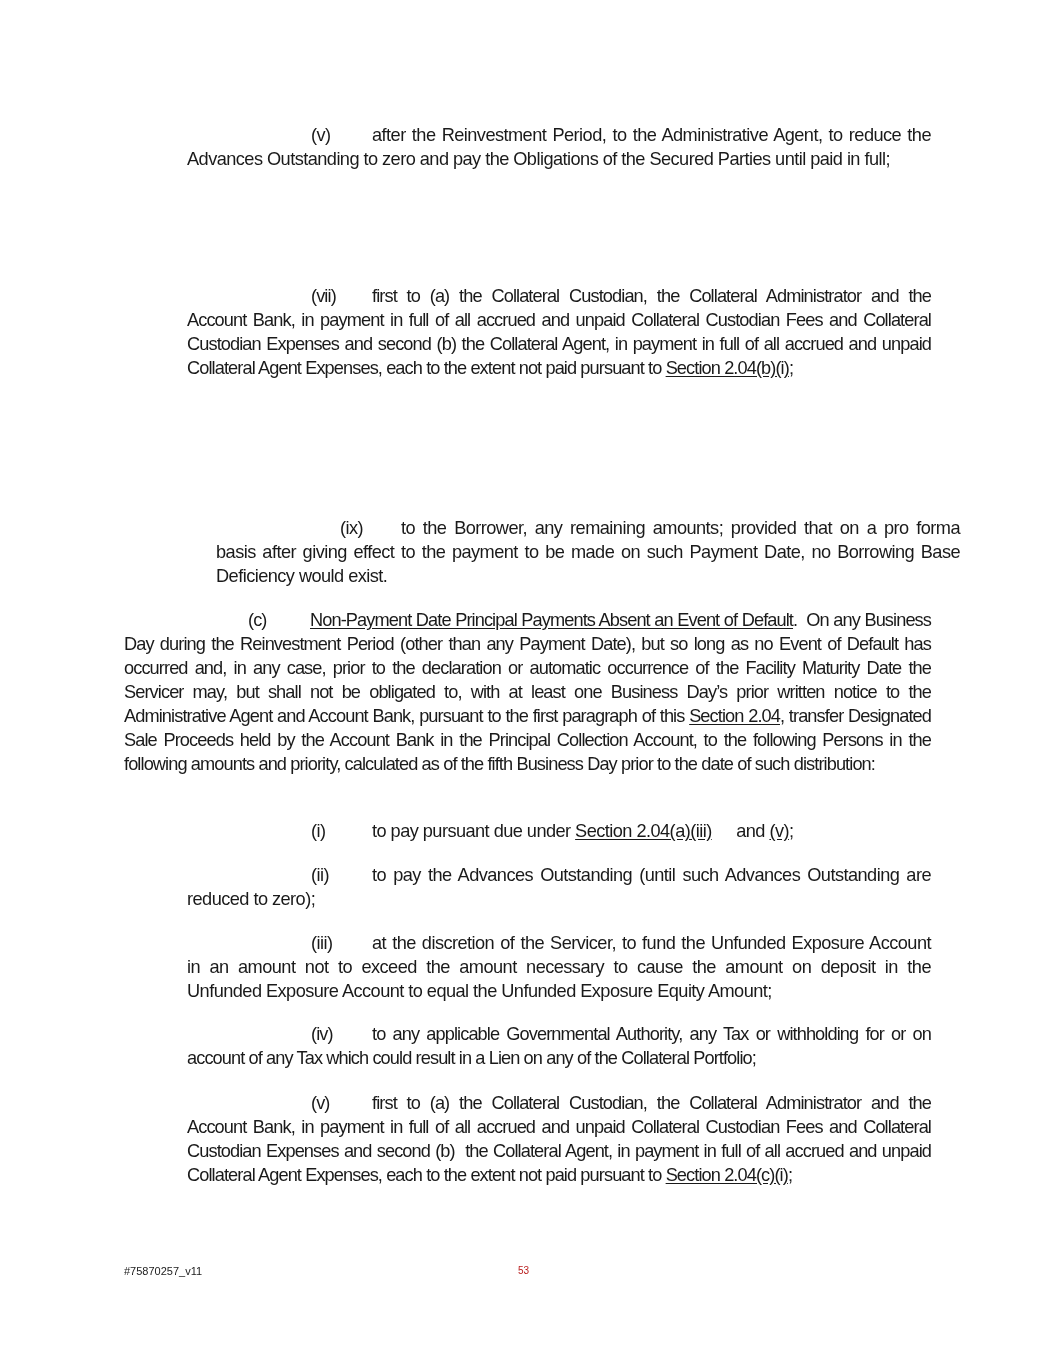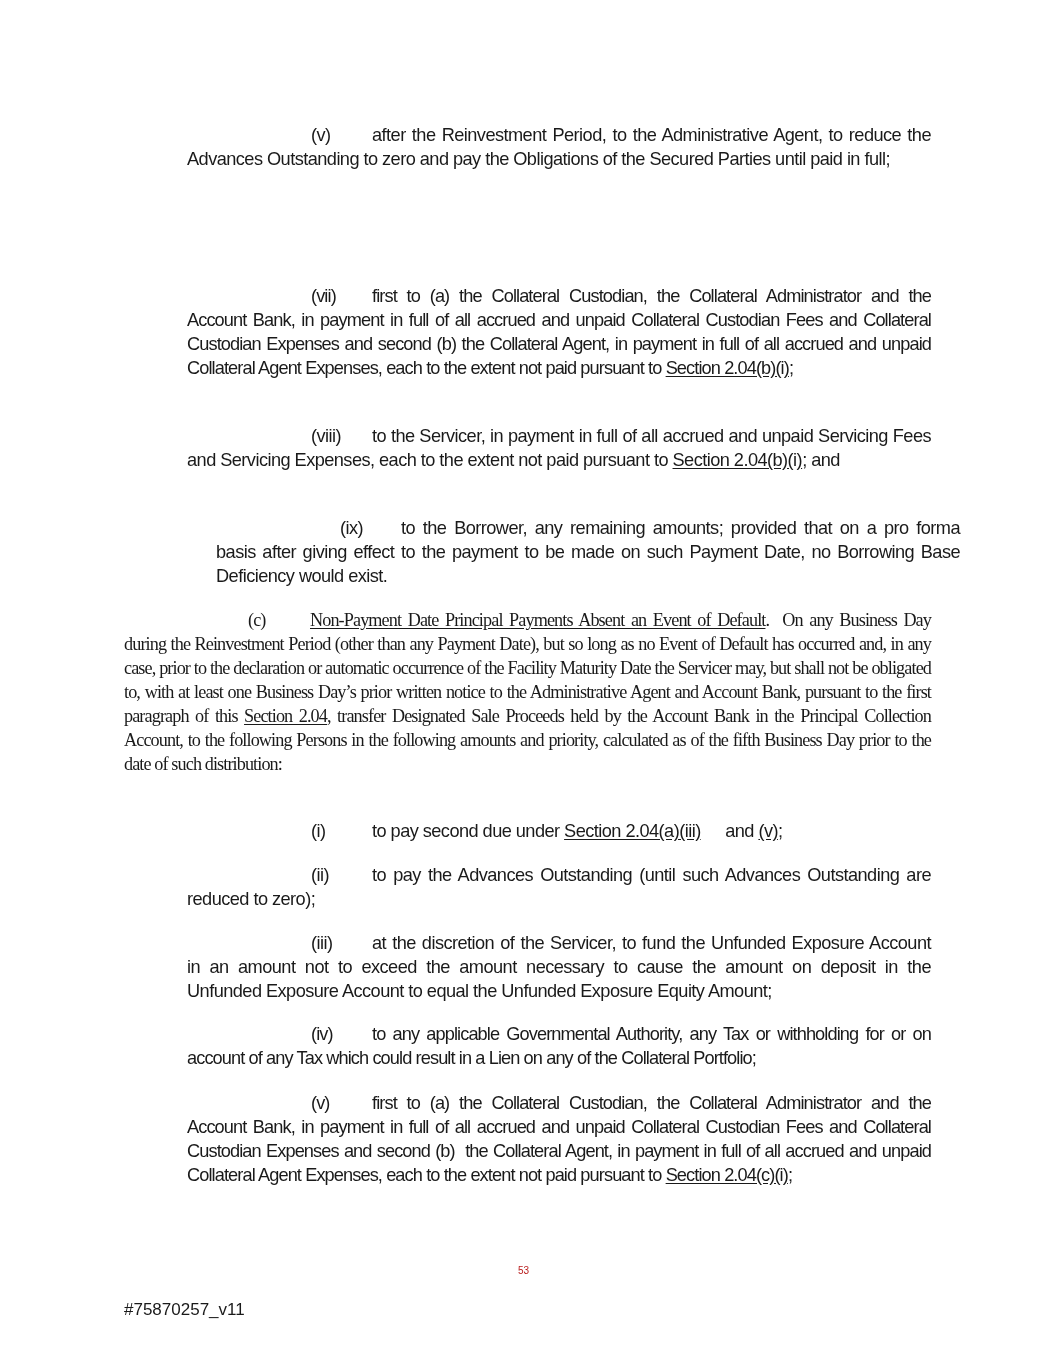--- a/index.html
+++ b/index.html
@@ -31,34 +31,32 @@
       word-spacing: 0px;
       margin: 0;
     }
     .para.sub {
       left: 187px;
       width: 744px;
     }
     .para.main {
       left: 124px;
       width: 807px;
-      font-family: Liberation Serif, serif;
     }
     .u {
       text-decoration: underline;
       text-underline-offset: 2px;
     }
     .footer-id {
       position: absolute;
       left: 124px;
       top: 1265px;
-      font-size: 17px;
+      font-size: 11px;
       letter-spacing: 0;
       color: #1a1a1a;
-      margin-top: 35px;
     }
     .footer-page {
       position: absolute;
       left: 518px;
       top: 1265px;
       font-size: 10px;
       color: #b91c1c;
     }
     
     .sub .lead { padding-left: 124px; }
@@ -70,27 +68,26 @@
 </head>
 <body>
 
 <div class="page">
 
   <p class="para sub" style="top:123px;"><span class="lead"></span><span class="numcol">(v)</span><span>after the Reinvestment Period, to the Administrative Agent, to reduce the Advances Outstanding to zero and pay the Obligations of the Secured Parties until paid in full;</span></p>
 
 
   <p class="para sub tight" style="top:284px;"><span class="lead"></span><span class="numcol">(vii)</span><span>first to (a) the Collateral Custodian, the Collateral Administrator and the Account Bank, in payment in full of all accrued and unpaid Collateral Custodian Fees and Collateral Custodian Expenses and second (b) the Collateral Agent, in payment in full of all accrued and unpaid Collateral Agent Expenses, each to the extent not paid pursuant to </span><span class="u">Section 2.04(b)(i)</span><span>;</span></p>
 
-  <p class="para sub" style="top:424px;"><span class="lead"></span><span class="numcol">(viii)</span><span>to the Servicer, in payment in full of all accrued and unpaid Servicing Fees and Servicing Expenses, each to the extent not paid pursuant to </span><span class="u">Section 2.04(b)(i)</span><span>; and</span></p>
 
   <p class="para sub" style="top:516px;margin-left:29px;"><span class="lead"></span><span class="numcol">(ix)</span><span>to the Borrower, any remaining amounts; provided that on a pro forma basis after giving effect to the payment to be made on such Payment Date, no Borrowing Base Deficiency would exist.</span></p>
 
   <p class="para main tight" style="top:608px;"><span class="lead"></span><span class="numcol-c">(c)</span><span class="u">Non-Payment Date Principal Payments Absent an Event of Default</span><span>.</span><span style="white-space:pre-wrap;">  On any Business Day during the Reinvestment Period (other than any Payment Date), but so long as no Event of Default has occurred and, in any case, prior to the declaration or automatic occurrence of the Facility Maturity Date the Servicer may, but shall not be obligated to, with at least one Business Day’s prior written notice to the Administrative Agent and Account Bank, pursuant to the first paragraph of this </span><span class="u">Section 2.04</span><span>, transfer Designated Sale Proceeds held by the Account Bank in the Principal Collection Account, to the following Persons in the following amounts and priority, calculated as of the fifth Business Day prior to the date of such distribution:</span></p>
 
-  <p class="para sub" style="top:819px;"><span class="lead"></span><span class="numcol">(i)</span><span>to pay second due under </span><span class="u">Section 2.04(a)(iii)</span><span style="white-space:pre;margin-left:20px;"> and </span><span class="u">(v)</span><span>;</span></p>
+  <p class="para sub" style="top:819px;"><span class="lead"></span><span class="numcol">(i)</span><span>to pay pursuant due under </span><span class="u">Section 2.04(a)(iii)</span><span style="white-space:pre;margin-left:20px;"> and </span><span class="u">(v)</span><span>;</span></p>
 
   <p class="para sub" style="top:863px;"><span class="lead"></span><span class="numcol">(ii)</span><span>to pay the Advances Outstanding (until such Advances Outstanding are reduced to zero);</span></p>
 
   <p class="para sub" style="top:931px;"><span class="lead"></span><span class="numcol">(iii)</span><span>at the discretion of the Servicer, to fund the Unfunded Exposure Account in an amount not to exceed the amount necessary to cause the amount on deposit in the Unfunded Exposure Account to equal the Unfunded Exposure Equity Amount;</span></p>
 
   <p class="para sub tight" style="top:1022px;"><span class="lead"></span><span class="numcol">(iv)</span><span>to any applicable Governmental Authority, any Tax or withholding for or on account of any Tax which could result in a Lien on any of the Collateral Portfolio;</span></p>
 
   <p class="para sub tight" style="top:1091px;"><span class="lead"></span><span class="numcol">(v)</span><span style="white-space:pre-wrap;">first to (a) the Collateral Custodian, the Collateral Administrator and the Account Bank, in payment in full of all accrued and unpaid Collateral Custodian Fees and Collateral Custodian Expenses and second (b)  the Collateral Agent, in payment in full of all accrued and unpaid Collateral Agent Expenses, each to the extent not paid pursuant to </span><span class="u">Section 2.04(c)(i)</span><span>;</span></p>
 
   <div class="footer-id">#75870257_v11</div>

